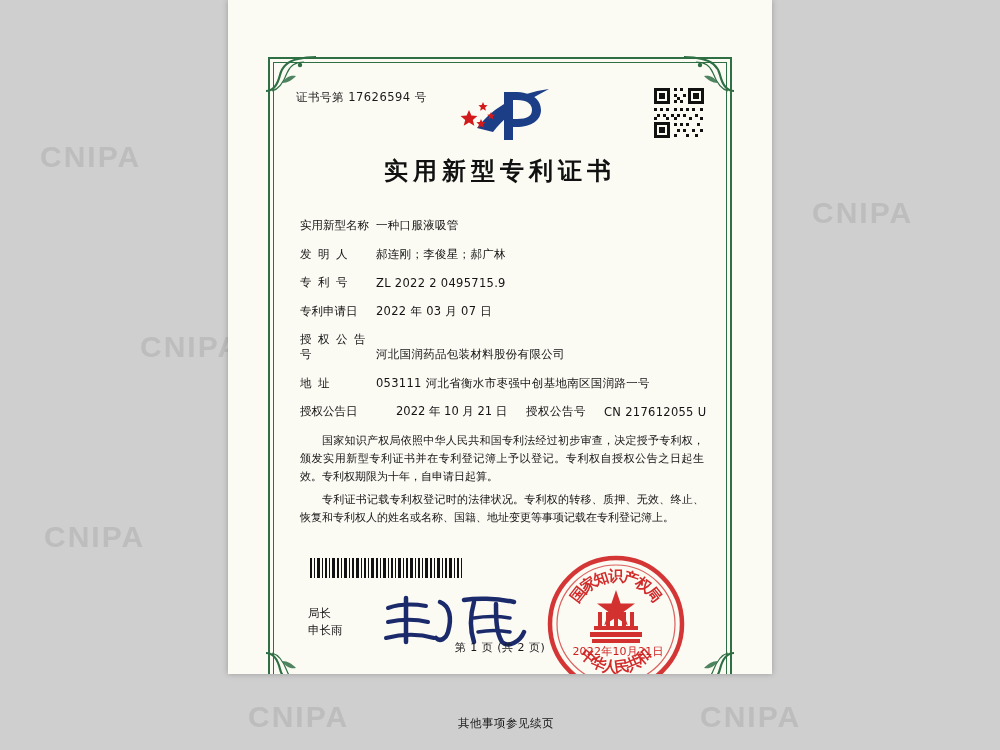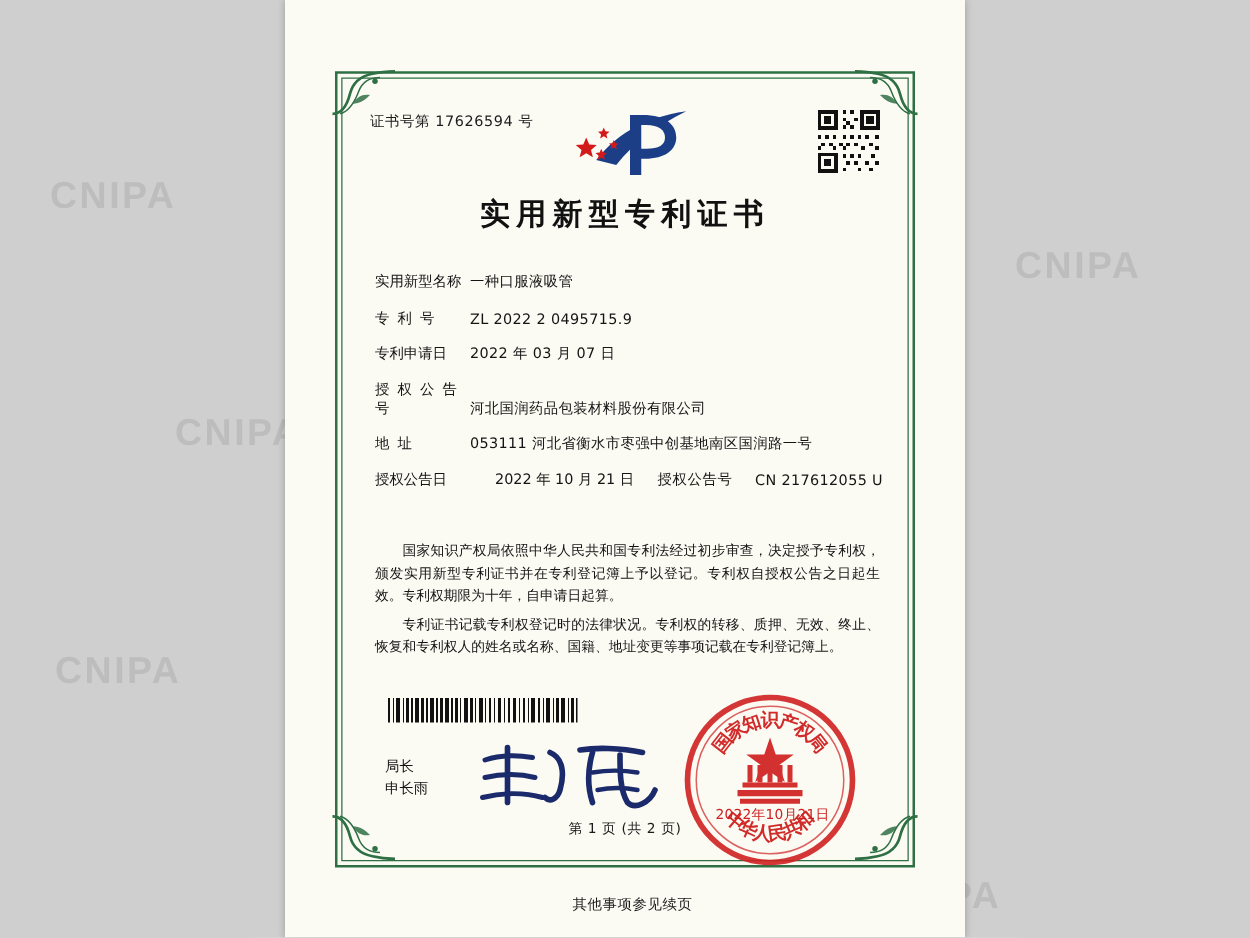--- a/index.html
+++ b/index.html
@@ -21,21 +21,21 @@
     height: 750px;
     background: #cfcfcf;
   }
 
   
   #paper {
     position: absolute;
     left: 228px;
     top: 0px;
     width: 544px;
-    height: 750px;
+    height: 674px;
     background: #fbfaf3;
     box-shadow: 0 0 6px rgba(0,0,0,0.25);
     overflow: hidden;
   }
 
   
   .wm {
     position: absolute;
     font-family: "Liberation Sans", sans-serif;
     font-weight: bold;
@@ -211,21 +211,21 @@
     font-size: 11px;
     color: #cf2020;
     letter-spacing: 0.2px;
   }
 
   
   #page-no {
     position: absolute;
     left: 0;
     right: 0;
-    top: 655px;
+    top: 640px;
     text-align: center;
     font-family: "DejaVu Sans", sans-serif;
     font-size: 11px;
     color: #1b1b1b;
     letter-spacing: 0.5px;
   }
   #footnote {
     position: absolute;
     left: 0;
     right: 0;
@@ -367,20 +367,24 @@
         </g>
       </svg>
     </div>
 
     <div id="title">实用新型专利证书</div>
 
     <div id="fields">
         <div class="row">
           <span class="lbl">实用新型名称</span>
           <span class="val">一种口服液吸管</span>
+        </div>
+        <div class="row">
+          <span class="lbl spaced">发明人</span>
+          <span class="val">郝连刚；李俊星；郝广林</span>
         </div>
         <div class="row">
           <span class="lbl spaced">专利号</span>
           <span class="val">ZL 2022 2 0495715.9</span>
         </div>
         <div class="row">
           <span class="lbl">专利申请日</span>
           <span class="val">2022 年 03 月 07 日</span>
         </div>
         <div class="row">

